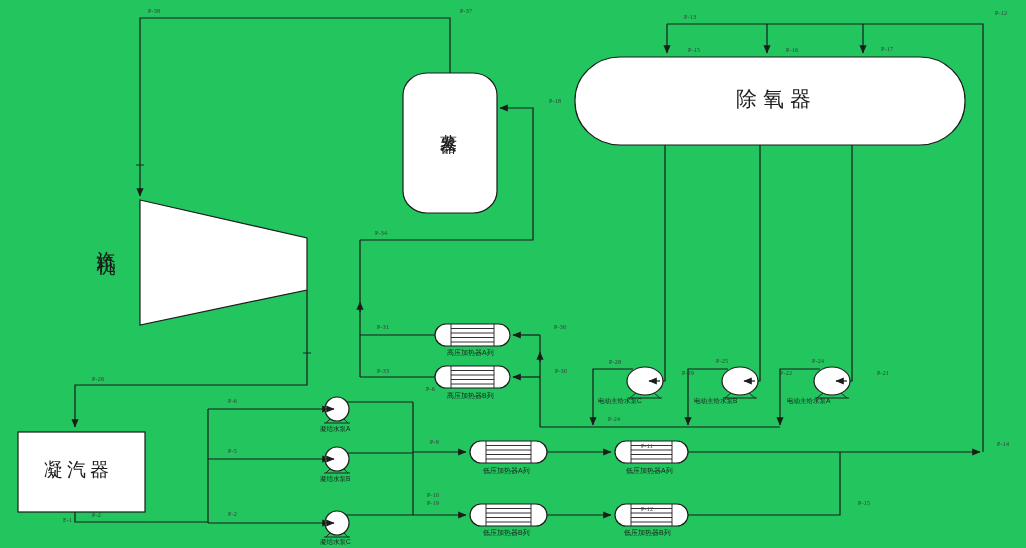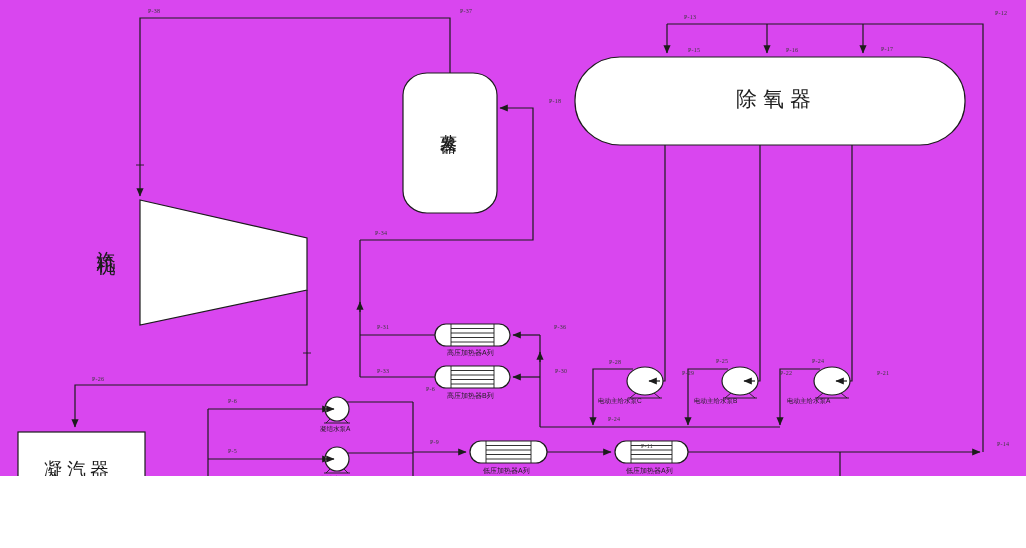--- a/index.html
+++ b/index.html
@@ -1,16 +1,16 @@
 <!DOCTYPE html>
 <html><head>
 <meta charset="utf-8">
 <style>
   html,body{margin:0;padding:0;background:#fff;}
-  #stage{position:relative;width:1026px;height:476px;background:#d946ef;overflow:hidden;
+  #stage{position:relative;width:1026px;height:548px;background:#22c55e;overflow:hidden;
          font-family:"Liberation Sans",sans-serif;}
   #stage svg{position:absolute;left:0;top:0;}
   .shape{fill:#fff;stroke:#1c1c1c;stroke-width:1.2;}
   .pipe{fill:none;stroke:#1c1c1c;stroke-width:1.2;}
   .thin{fill:none;stroke:#1c1c1c;stroke-width:0.9;}
   .lbl{position:absolute;color:#2b2b2b;white-space:nowrap;line-height:1;}
   .tag{font-size:6px;letter-spacing:0.2px;font-family:"Liberation Serif",serif;color:#3a3a3a;}
   .eq-sm{font-size:6.5px;color:#1c1c1c;}
   .eq-md{font-size:7px;color:#1c1c1c;}
   .eq-lg{font-size:21px;letter-spacing:6px;color:#1c1c1c;font-family:"Liberation Serif",serif;}

